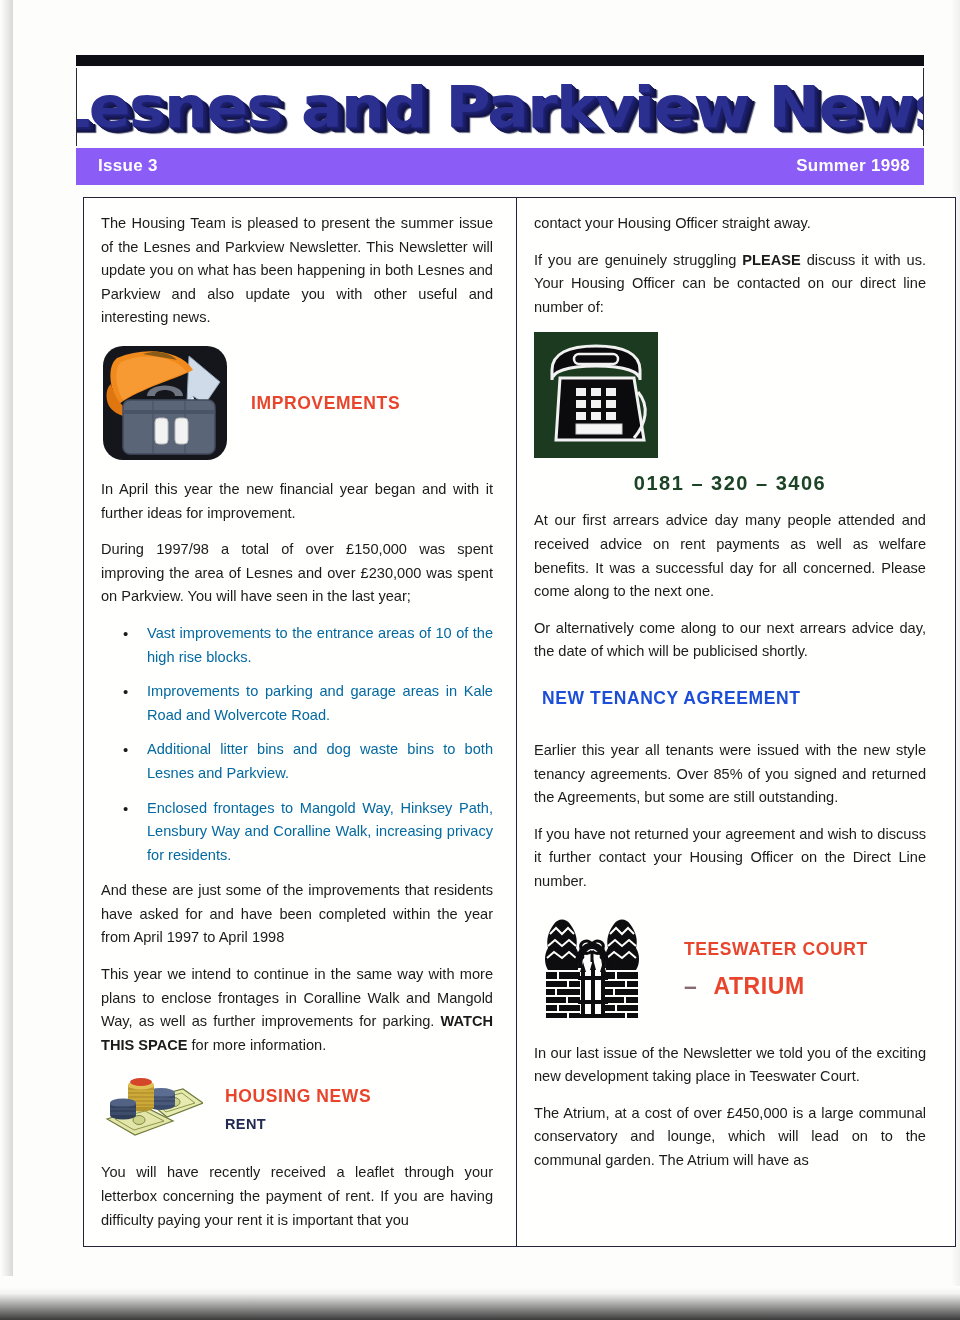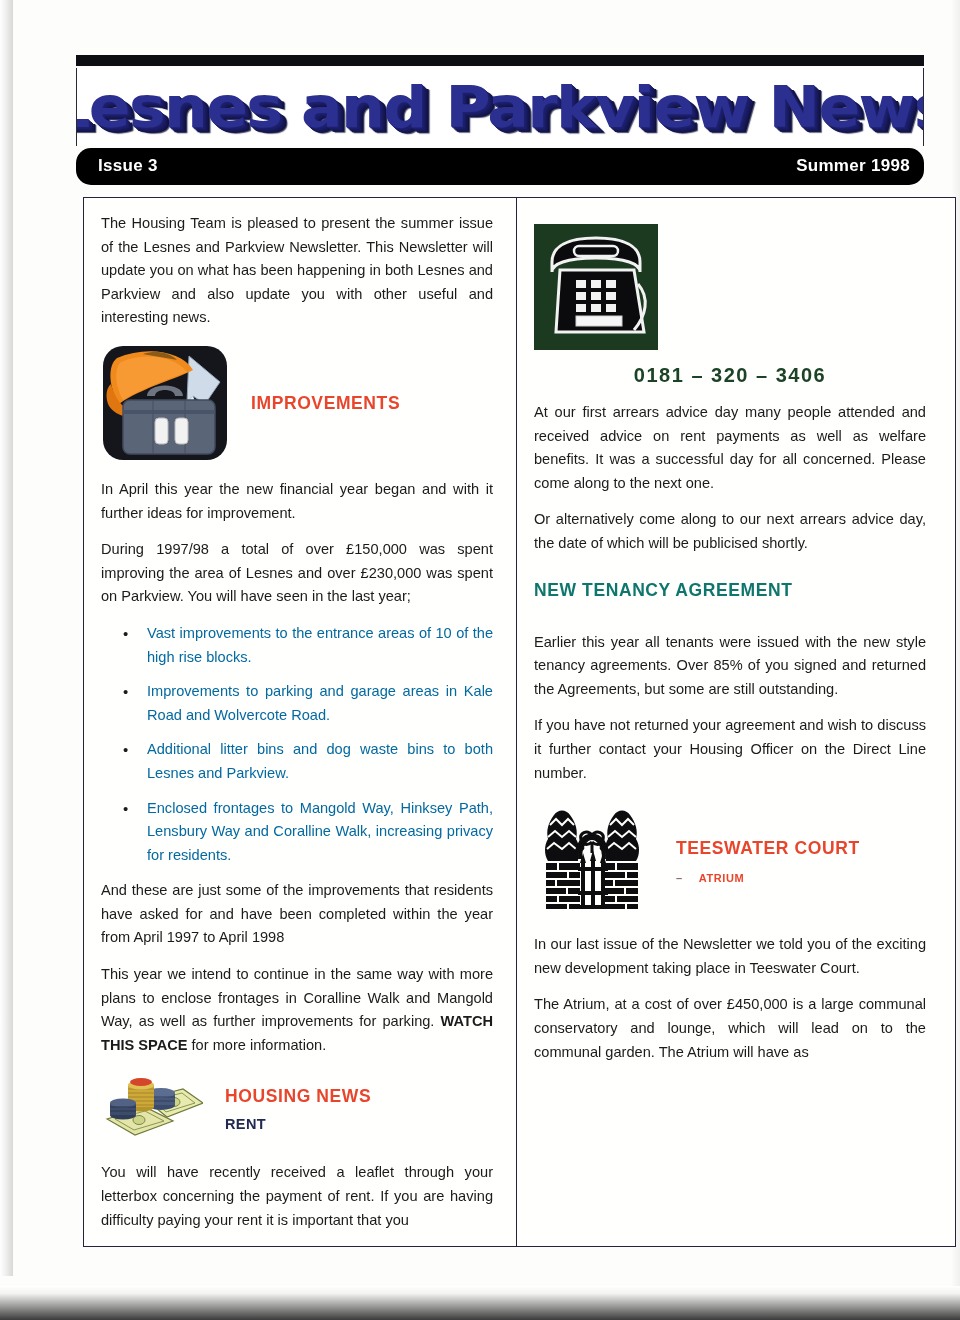--- a/index.html
+++ b/index.html
@@ -79,24 +79,23 @@
        2px 2px 0 #1b1e68,
        3px 3px 0 #181b5e,
        4px 4px 0 #161855,
        5px 5px 0 #13154a,
        6px 5px 0 #101240,
        7px 6px 1px rgba(10,12,48,.75);
     white-space: nowrap;
   }
   .issue-bar {
     height: 37px;
-    background: #000000;
+    background: #8b5cf6;
     position: relative;
     margin-top: 2px;
-    border-radius: 15px;
   }
   .issue-bar .issue-no {
     position: absolute;
     left: 22px;
     top: 8px;
     color: #ffffff;
     font-size: 17px;
     font-weight: bold;
     letter-spacing: .3px;
   }
@@ -178,43 +177,44 @@
   .sec-sub {
     font-size: 14.5px;
     font-weight: bold;
     color: #232a52;
     letter-spacing: .4px;
     margin-top: 8px;
   }
   .heading-solo {
     font-size: 17.5px;
     font-weight: bold;
-    color: #0f766e;
+    color: #1d4ed8;
     letter-spacing: .6px;
-    margin: 24px 0 30px 0;
+    margin: 24px 0 30px 8px;
   }
   .phone-number {
     text-align: center;
     font-size: 20px;
     font-weight: bold;
     color: #1d4327;
     letter-spacing: 1.5px;
     margin: 14px 0 14px 0;
   }
   .art-center { text-align: center; margin-top: 12px; }
 
   .teeswater-sec {
     display: flex;
     align-items: center;
     margin: 22px 0 20px 0;
+    gap: 8px;
   }
   .teeswater-titles { margin-left: 26px; }
   .teeswater-line2 {
     margin-top: 12px;
-    font-size: 11px;
+    font-size: 23px;
     font-weight: bold;
     color: #e8452c;
     letter-spacing: .6px;
   }
   .teeswater-dash {
     color: #8a6a72;
     margin-right: 16px;
     font-weight: bold;
   }
   svg { display: block; }
@@ -332,20 +332,22 @@
         <div class="sec-title">HOUSING NEWS</div>
         <div class="sec-sub">RENT</div>
       </div>
     </div>
 
     <p class="body last">You will have recently received a leaflet through your letterbox concerning the payment of rent.  If you are having difficulty paying your rent it is important that you</p>
   </div>
 
   <div class="col col-right">
 
+    <p class="body">contact your Housing Officer straight away.</p>
+    <p class="body"><span>If you are genuinely struggling </span><b class="strong">PLEASE</b><span> discuss it with us.  Your Housing Officer can be contacted on our direct line number of:</span></p>
 
     <div class="art-center">
       <svg width="124" height="126" viewBox="0 0 124 126">
         <rect x="0" y="0" width="124" height="126" fill="#1b3a1f"></rect>
 
         <path d="M18 38 C18 22 34 14 62 14 C90 14 106 22 106 38 L106 48 C106 40 92 34 62 34 C32 34 18 40 18 48 Z" fill="#0b0b0d" stroke="#f2f2f2" stroke-width="3"></path>
         <rect x="40" y="22" width="44" height="10" rx="5" fill="#0b0b0d" stroke="#f2f2f2" stroke-width="2.5"></rect>
 
         <path d="M26 46 L100 46 L110 108 L22 108 Z" fill="#0b0b0d" stroke="#f2f2f2" stroke-width="3"></path>
 

